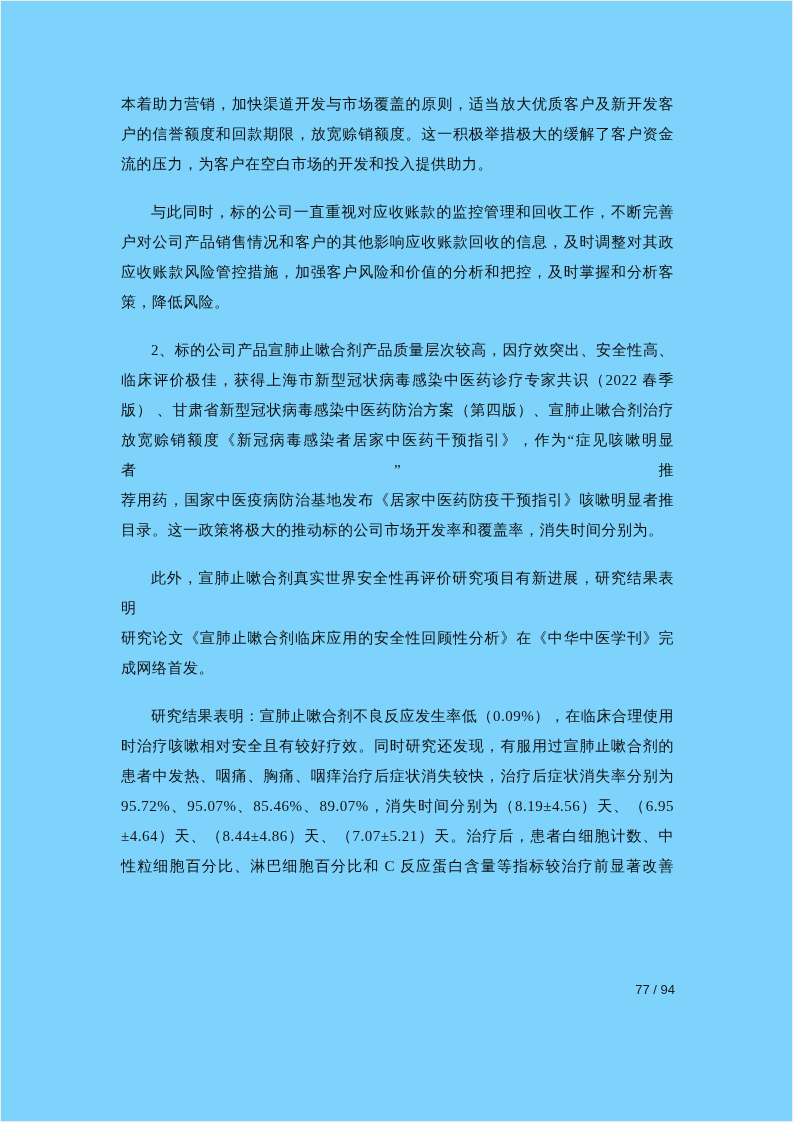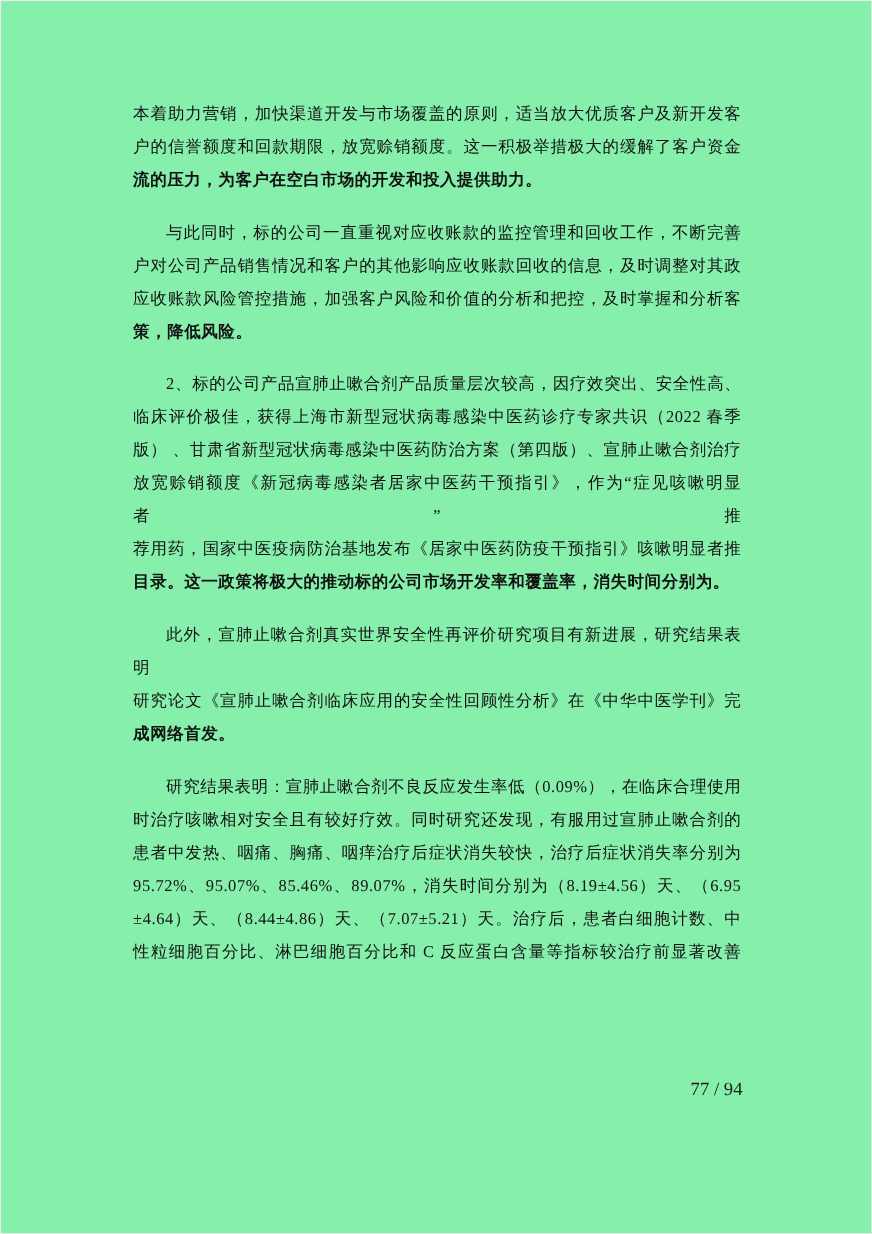--- a/index.html
+++ b/index.html
@@ -4,21 +4,21 @@
 <style>
   html, body {
     margin: 0;
     padding: 0;
     background: #ffffff;
   }
   .page {
     position: relative;
     width: 793px;
     height: 1122px;
-    background: #86efac;
+    background: #7dd3fc;
     box-sizing: border-box;
     border: 1px solid #ececec;
     font-family: "Liberation Serif", "DejaVu Serif", serif;
     color: #111111;
     overflow: hidden;
   }
   .content {
     position: absolute;
     top: 88px;
     left: 120px;
@@ -30,34 +30,33 @@
   .line {
     font-size: 15px;
     line-height: 30px;
     text-align: justify;
     text-align-last: justify;
     letter-spacing: 0.5px;
     white-space: normal;
   }
   .line.last {
     text-align-last: left;
-    font-weight: bold;
   }
   .line.indent {
     text-indent: 2em;
     font-family: Liberation Serif, serif;
   }
   .page-number {
     position: absolute;
     top: 980px;
     right: 117px;
-    font-size: 17px;
+    font-size: 13px;
     line-height: 18px;
     color: #1a1a1a;
-    font-family: Liberation Serif, serif;
+    font-family: Liberation Sans, sans-serif;
   }
 </style>
 </head>
 <body>
 
 <div class="page">
   <div class="content">
       <div class="para">
         <div class="line">本着助力营销，加快渠道开发与市场覆盖的原则，适当放大优质客户及新开发客</div>
         <div class="line">户的信誉额度和回款期限，放宽赊销额度。这一积极举措极大的缓解了客户资金</div>

